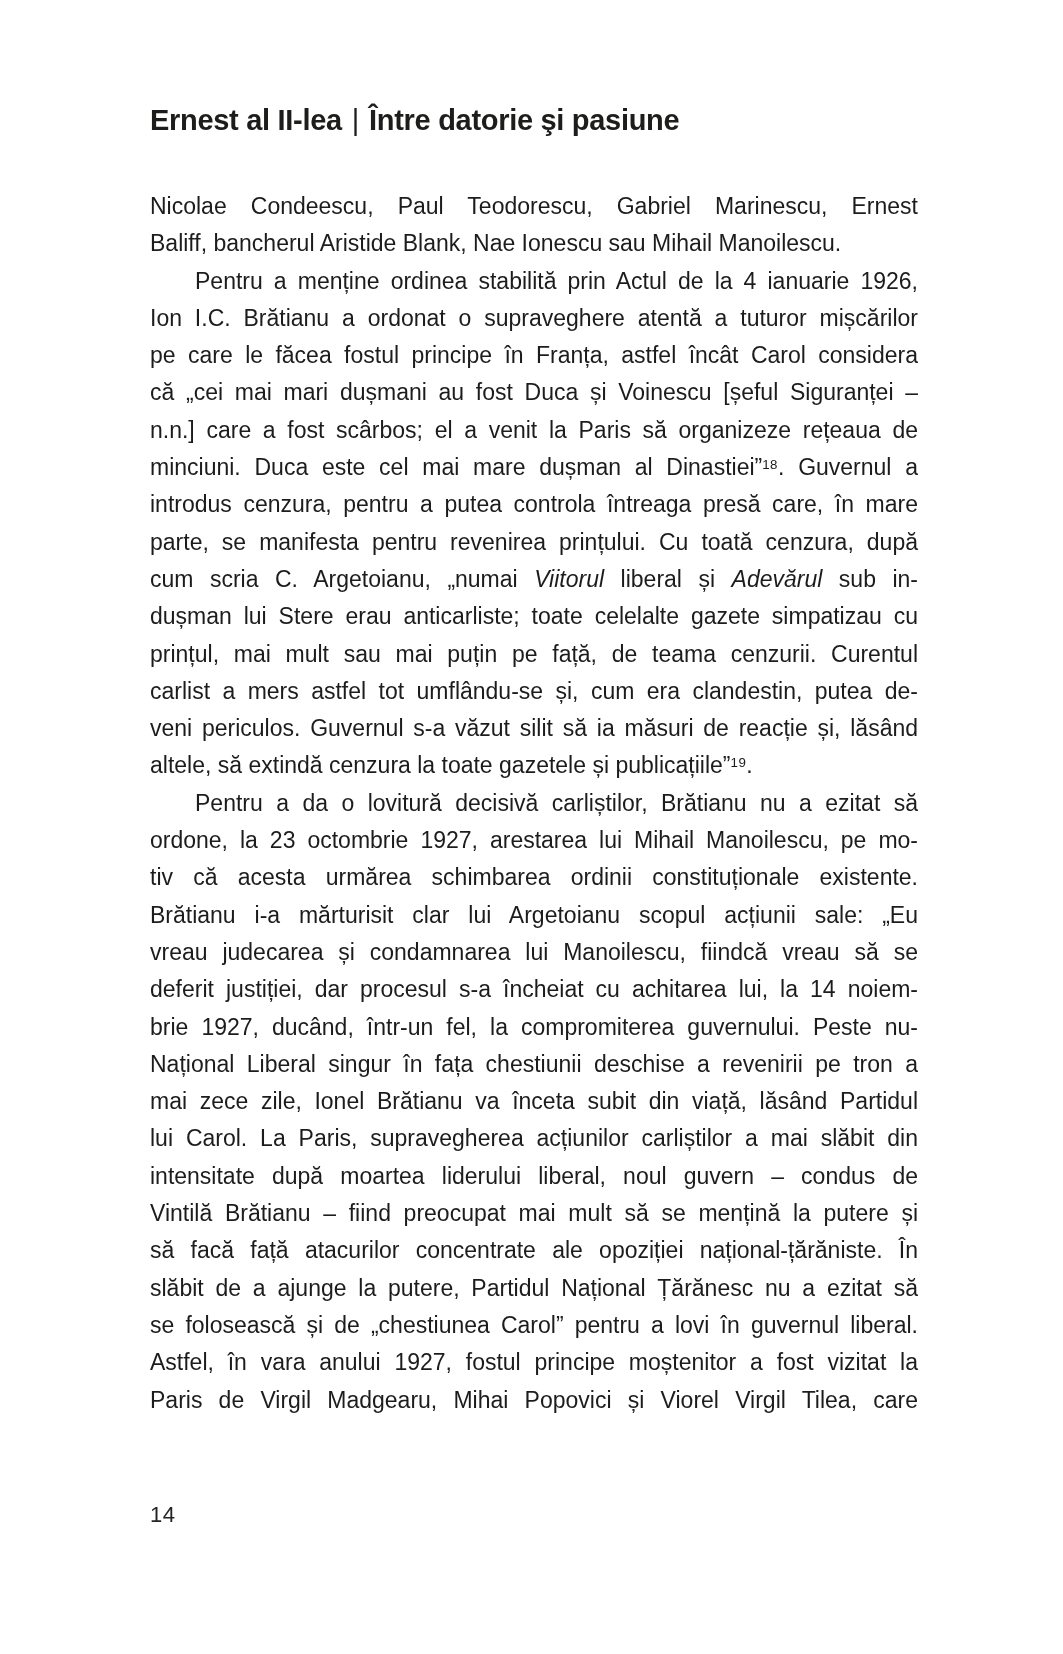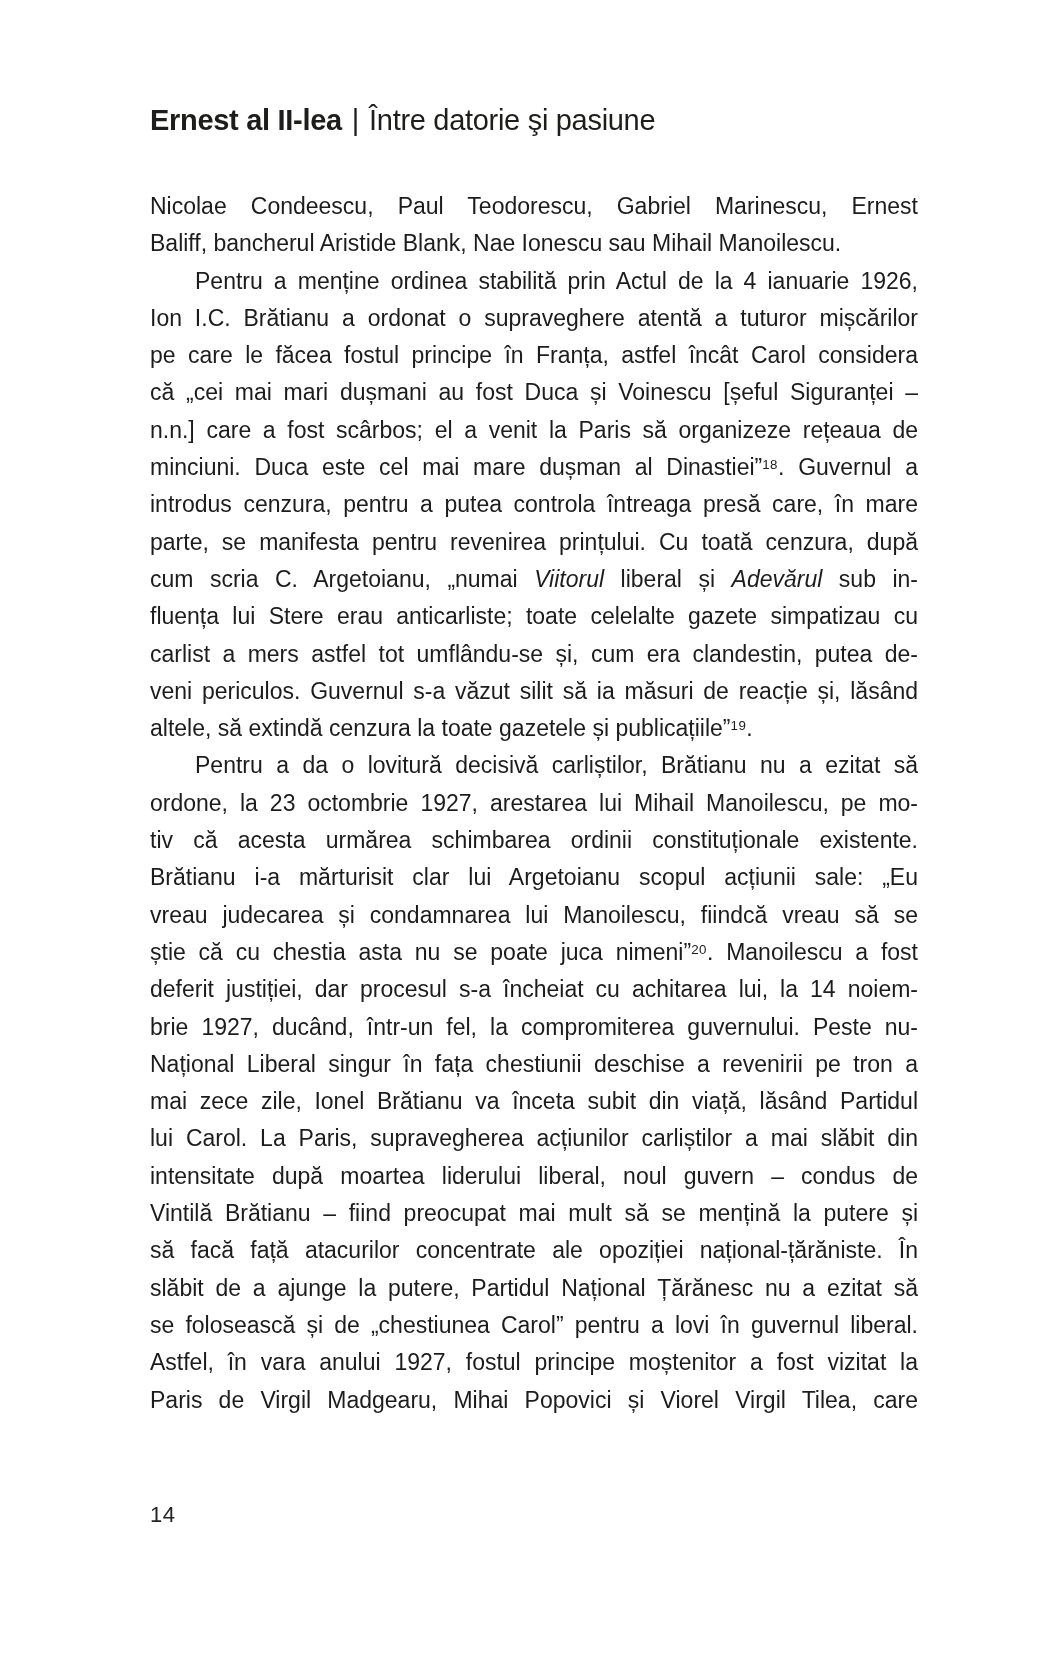--- a/index.html
+++ b/index.html
@@ -21,21 +21,21 @@
     top: 102px;
     font-family: "Liberation Sans", sans-serif;
     font-size: 29px;
     line-height: 36px;
     color: #1d1d1b;
     letter-spacing: -0.3px;
     white-space: nowrap;
   }
   .chapter-header .bold { font-weight: 700; }
   .chapter-header .sep  { font-weight: 400; padding: 0 10px; }
-  .chapter-header .rest { font-weight: 400; }
+  .chapter-header .rest { font-weight: 700; }
   .body-text {
     position: absolute;
     left: 150px;
     top: 188px;
     width: 768px;
     font-family: Liberation Sans, sans-serif;
     font-size: 23px;
     line-height: 37.3px;
     color: #1c1c1c;
   }
@@ -76,30 +76,30 @@
       <div class="line end"><span>Baliff, bancherul Aristide Blank, Nae Ionescu sau Mihail Manoilescu.</span></div>
       <div class="line indent"><span>Pentru a menține ordinea stabilită prin Actul de la 4 ianuarie 1926,</span></div>
       <div class="line"><span>Ion I.C. Brătianu a ordonat o supraveghere atentă a tuturor mișcărilor</span></div>
       <div class="line"><span>pe care le făcea fostul principe în Franța, astfel încât Carol considera</span></div>
       <div class="line"><span>că „cei mai mari dușmani au fost Duca și Voinescu [șeful Siguranței –</span></div>
       <div class="line"><span>n.n.] care a fost scârbos; el a venit la Paris să organizeze rețeaua de</span></div>
       <div class="line"><span>minciuni. Duca este cel mai mare dușman al Dinastiei”</span><sup>18</sup><span>. Guvernul a</span></div>
       <div class="line"><span>introdus cenzura, pentru a putea controla întreaga presă care, în mare</span></div>
       <div class="line"><span>parte, se manifesta pentru revenirea prințului. Cu toată cenzura, după</span></div>
       <div class="line"><span>cum scria C. Argetoianu, „numai </span><i>Viitorul</i><span> liberal și </span><i>Adevărul</i><span> sub in-</span></div>
-      <div class="line"><span>fluența lui Stere erau anticarliste; toate celelalte gazete simpatizau cu</span></div>
+      <div class="line"><span>dușman lui Stere erau anticarliste; toate celelalte gazete simpatizau cu</span></div>
+      <div class="line"><span>prințul, mai mult sau mai puțin pe față, de teama cenzurii. Curentul</span></div>
       <div class="line"><span>carlist a mers astfel tot umflându-se și, cum era clandestin, putea de-</span></div>
       <div class="line"><span>veni periculos. Guvernul s-a văzut silit să ia măsuri de reacție și, lăsând</span></div>
       <div class="line end"><span>altele, să extindă cenzura la toate gazetele și publicațiile”</span><sup>19</sup><span>.</span></div>
       <div class="line indent"><span>Pentru a da o lovitură decisivă carliștilor, Brătianu nu a ezitat să</span></div>
       <div class="line"><span>ordone, la 23 octombrie 1927, arestarea lui Mihail Manoilescu, pe mo-</span></div>
       <div class="line"><span>tiv că acesta urmărea schimbarea ordinii constituționale existente.</span></div>
       <div class="line"><span>Brătianu i-a mărturisit clar lui Argetoianu scopul acțiunii sale: „Eu</span></div>
       <div class="line"><span>vreau judecarea și condamnarea lui Manoilescu, fiindcă vreau să se</span></div>
-      <div class="line"><span>știe că cu chestia asta nu se poate juca nimeni”</span><sup>20</sup><span>. Manoilescu a fost</span></div>
       <div class="line"><span>deferit justiției, dar procesul s-a încheiat cu achitarea lui, la 14 noiem-</span></div>
       <div class="line"><span>brie 1927, ducând, într-un fel, la compromiterea guvernului. Peste nu-</span></div>
       <div class="line"><span>Național Liberal singur în fața chestiunii deschise a revenirii pe tron a</span></div>
       <div class="line"><span>mai zece zile, Ionel Brătianu va înceta subit din viață, lăsând Partidul</span></div>
       <div class="line"><span>lui Carol. La Paris, supravegherea acțiunilor carliștilor a mai slăbit din</span></div>
       <div class="line"><span>intensitate după moartea liderului liberal, noul guvern – condus de</span></div>
       <div class="line"><span>Vintilă Brătianu – fiind preocupat mai mult să se mențină la putere și</span></div>
       <div class="line"><span>să facă față atacurilor concentrate ale opoziției național-țărăniste. În</span></div>
       <div class="line"><span>slăbit de a ajunge la putere, Partidul Național Țărănesc nu a ezitat să</span></div>
       <div class="line"><span>se folosească și de „chestiunea Carol” pentru a lovi în guvernul liberal.</span></div>

